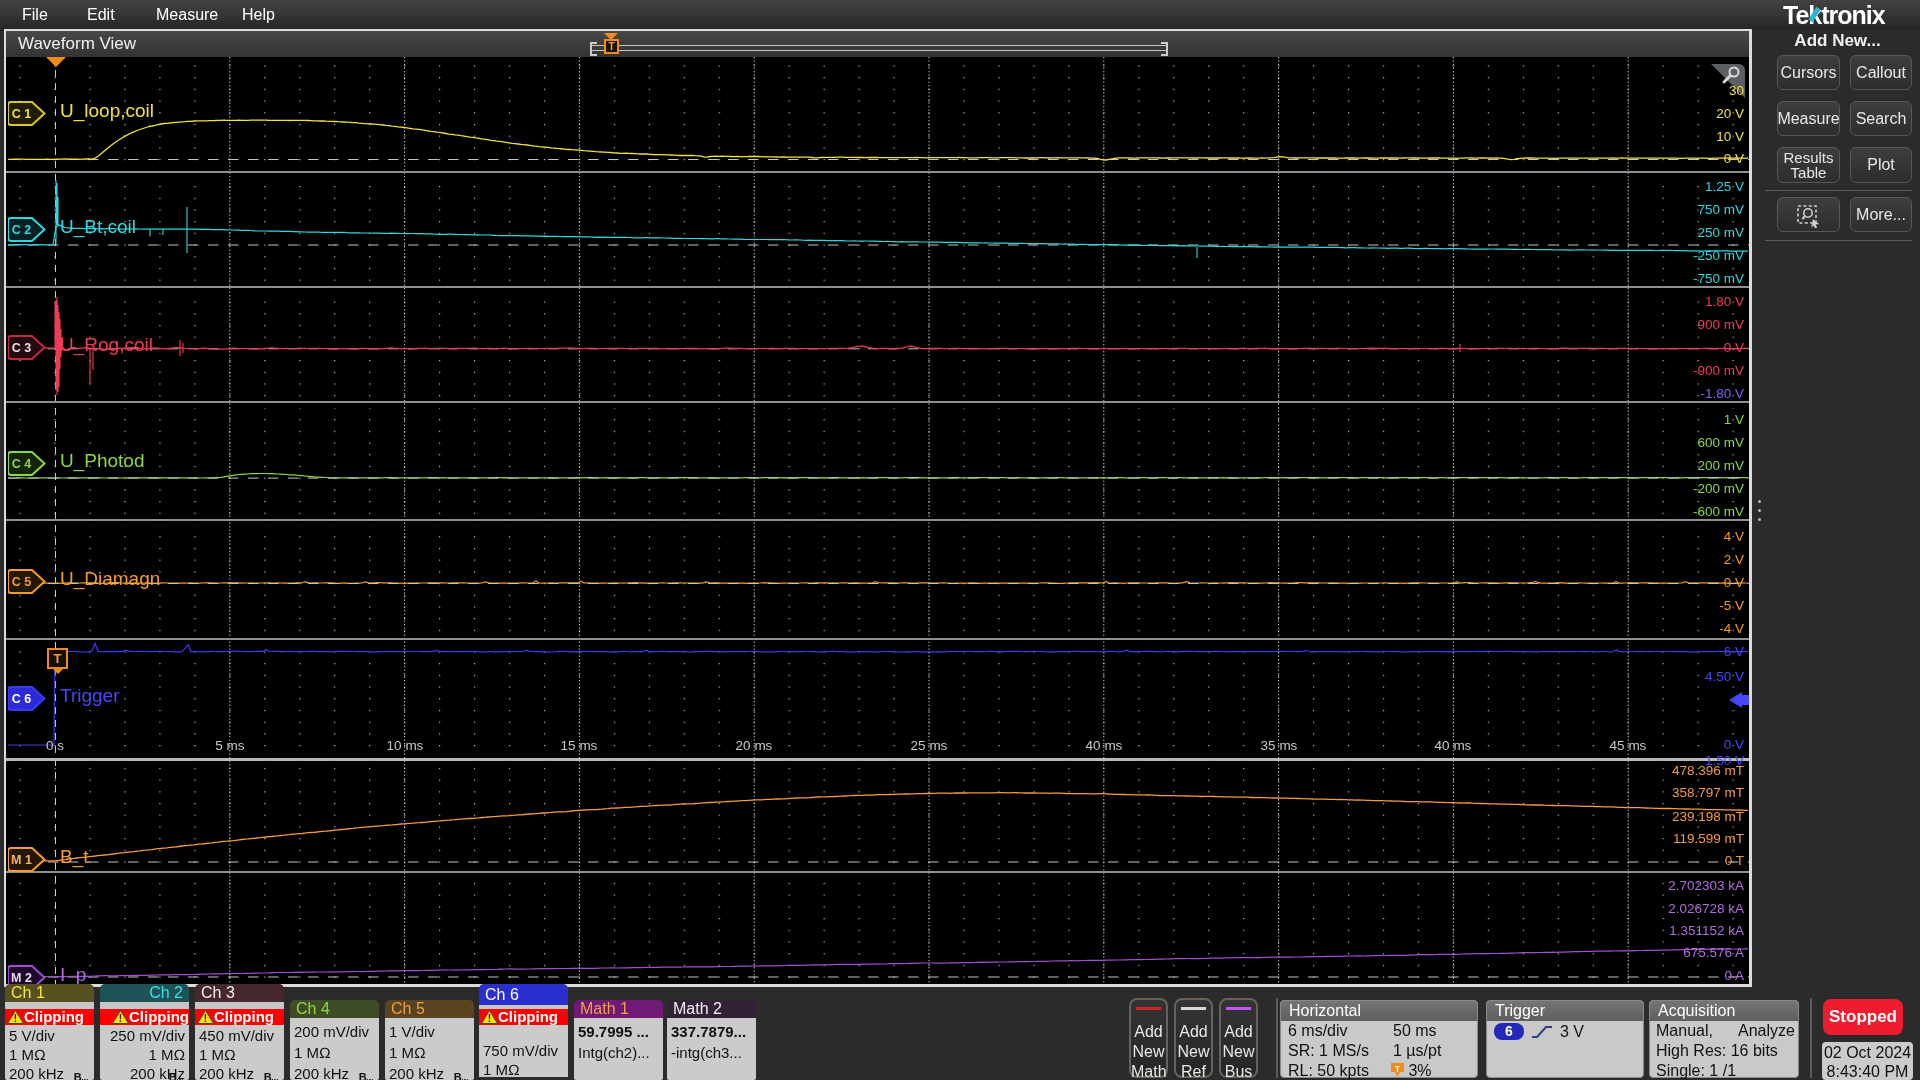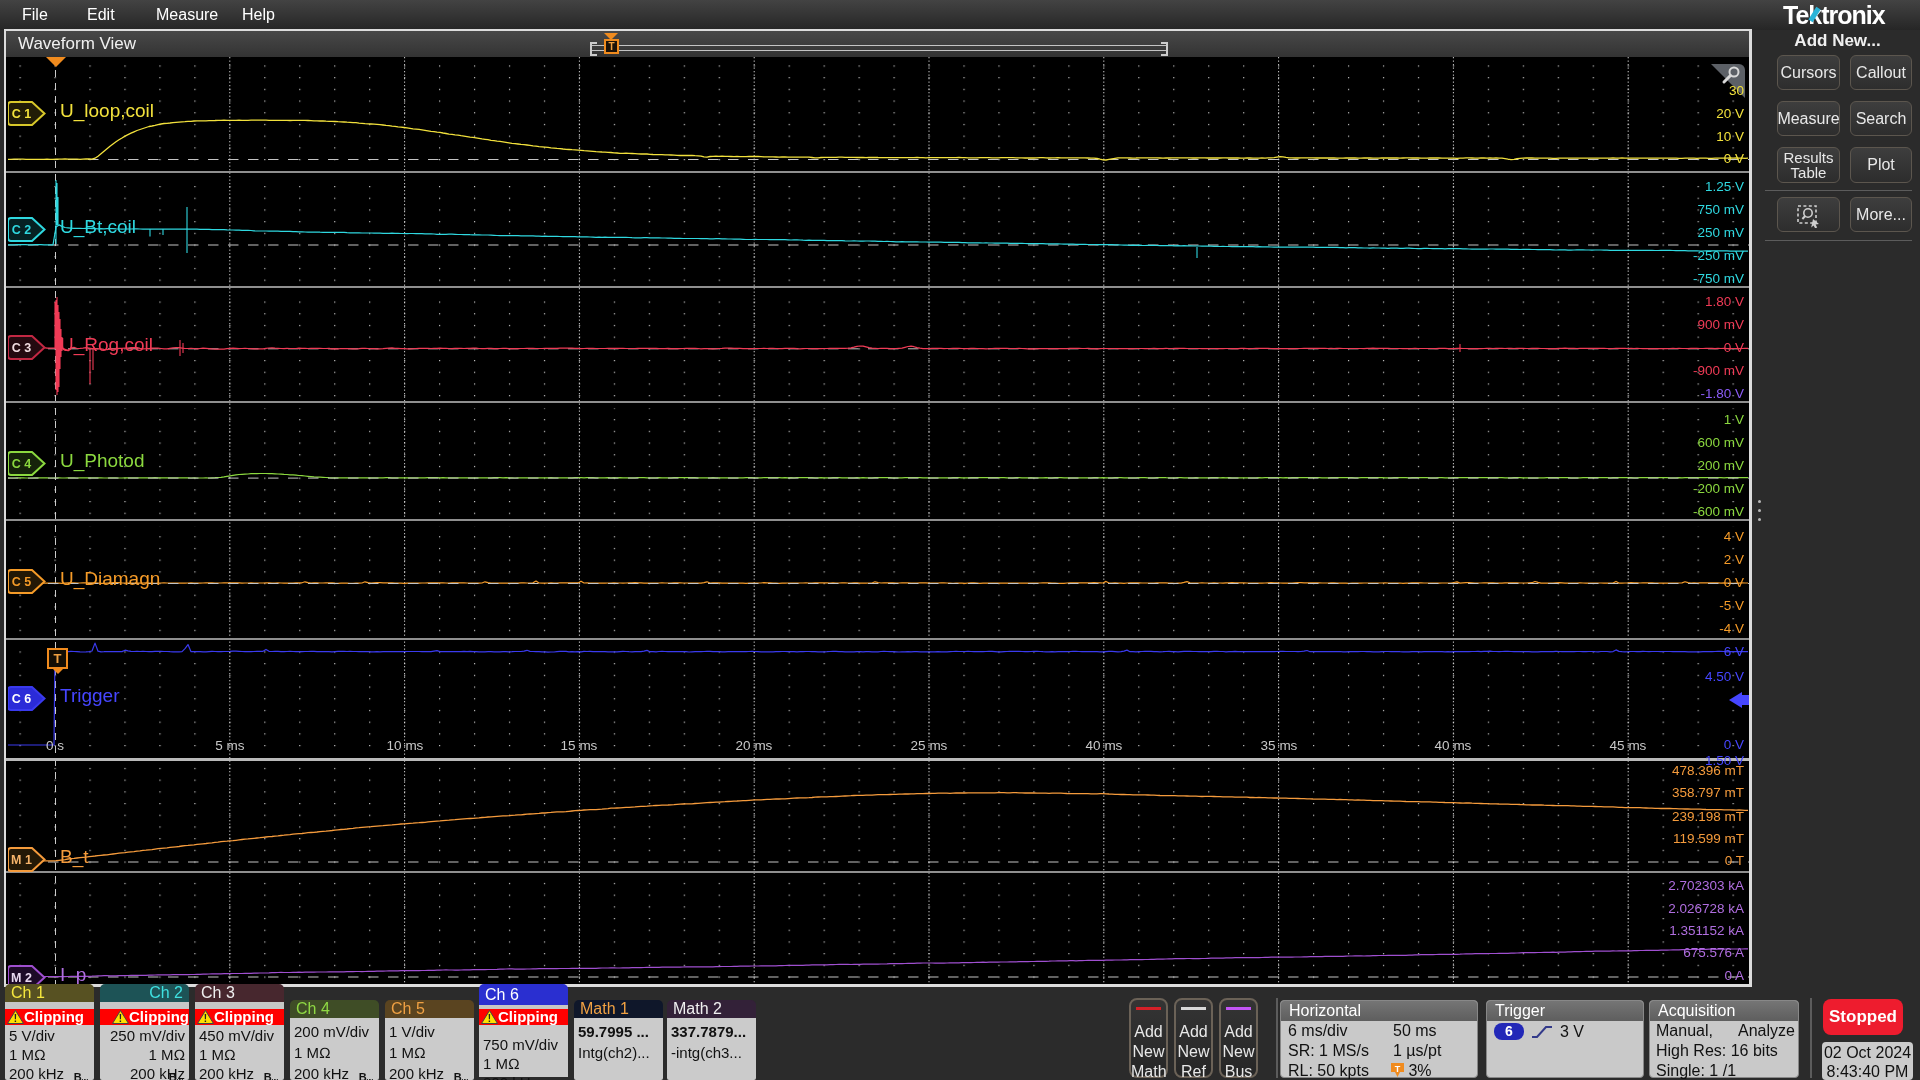--- a/index.html
+++ b/index.html
@@ -324,28 +324,28 @@
       <div style="position:relative">200 kHz<span class="bw">B<span style="font-size:8px;vertical-align:-2px">w</span></span></div>
     </div>
   </div>
 <div class="badge" style="left:479px;top:984px;width:89px;height:96px;">
     <div class="bhead" style="background:#2a2fd0;color:#ffffff;height:21px;line-height:21px;">Ch 6</div>
     <div style="background:#c6c6c6;height:4px;"></div>
     <div class="bclip"><svg width="17" height="14" viewBox="0 0 17 14" style="vertical-align:-2px">
         <path d="M8.5 0.5 L16.5 13.5 L0.5 13.5 z" fill="#ffe000" stroke="#444" stroke-width="1"></path>
         <text x="8.5" y="12" text-anchor="middle" font-size="10" font-weight="bold" fill="#222">!</text>
       </svg>Clipping</div>
-    <div class="bbody" style="height:52px;line-height:19px;padding-top:10px;">
+    <div class="bbody" style="height:52px;line-height:19px;padding-top:16px;">
       <div style="position:relative">750 mV/div</div>
       <div style="position:relative">1 MΩ</div>
       <div style="position:relative">200 kHz<span class="bw">B<span style="font-size:8px;vertical-align:-2px">w</span></span></div>
     </div>
   </div>
 <div class="badge" style="left:574px;top:1000px;width:89px;height:80px;">
-    <div class="bhead" style="background:#0f172a;color:#f0a143;height:18px;line-height:18px;">Math 1</div>
+    <div class="bhead" style="background:#701a75;color:#f0a143;height:18px;line-height:18px;">Math 1</div>
     <div class="bbody" style="height:62px;line-height:21px;padding-top:3px;">
       <div style="position:relative"><b>59.7995 ...</b></div>
       <div style="position:relative">Intg(ch2)...</div>
     </div>
   </div>
 <div class="badge" style="left:667px;top:1000px;width:89px;height:80px;">
     <div class="bhead" style="background:#332138;color:#f0f0f0;height:18px;line-height:18px;">Math 2</div>
     <div class="bbody" style="height:62px;line-height:21px;padding-top:3px;">
       <div style="position:relative"><b>337.7879...</b></div>
       <div style="position:relative">-intg(ch3...</div>

